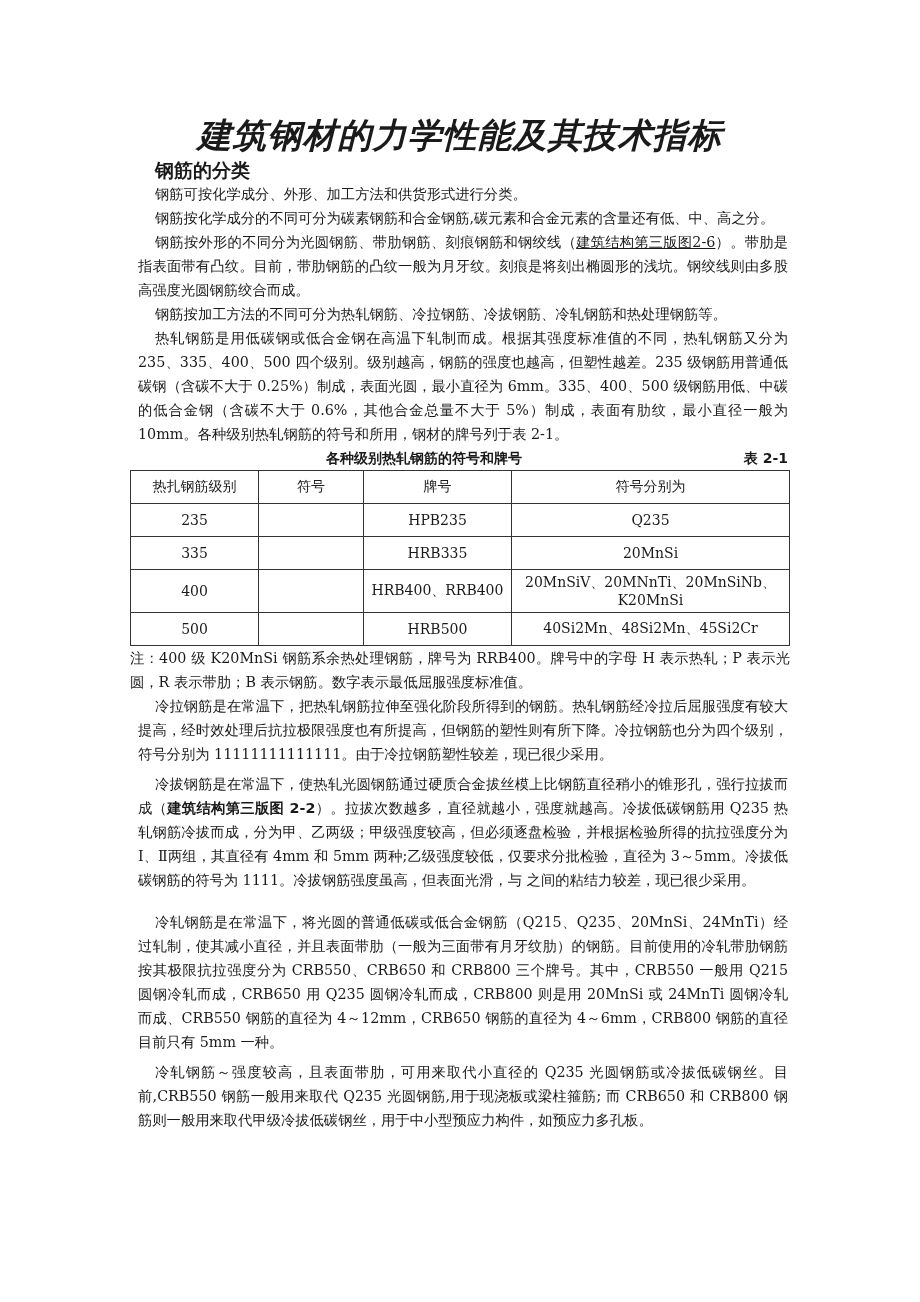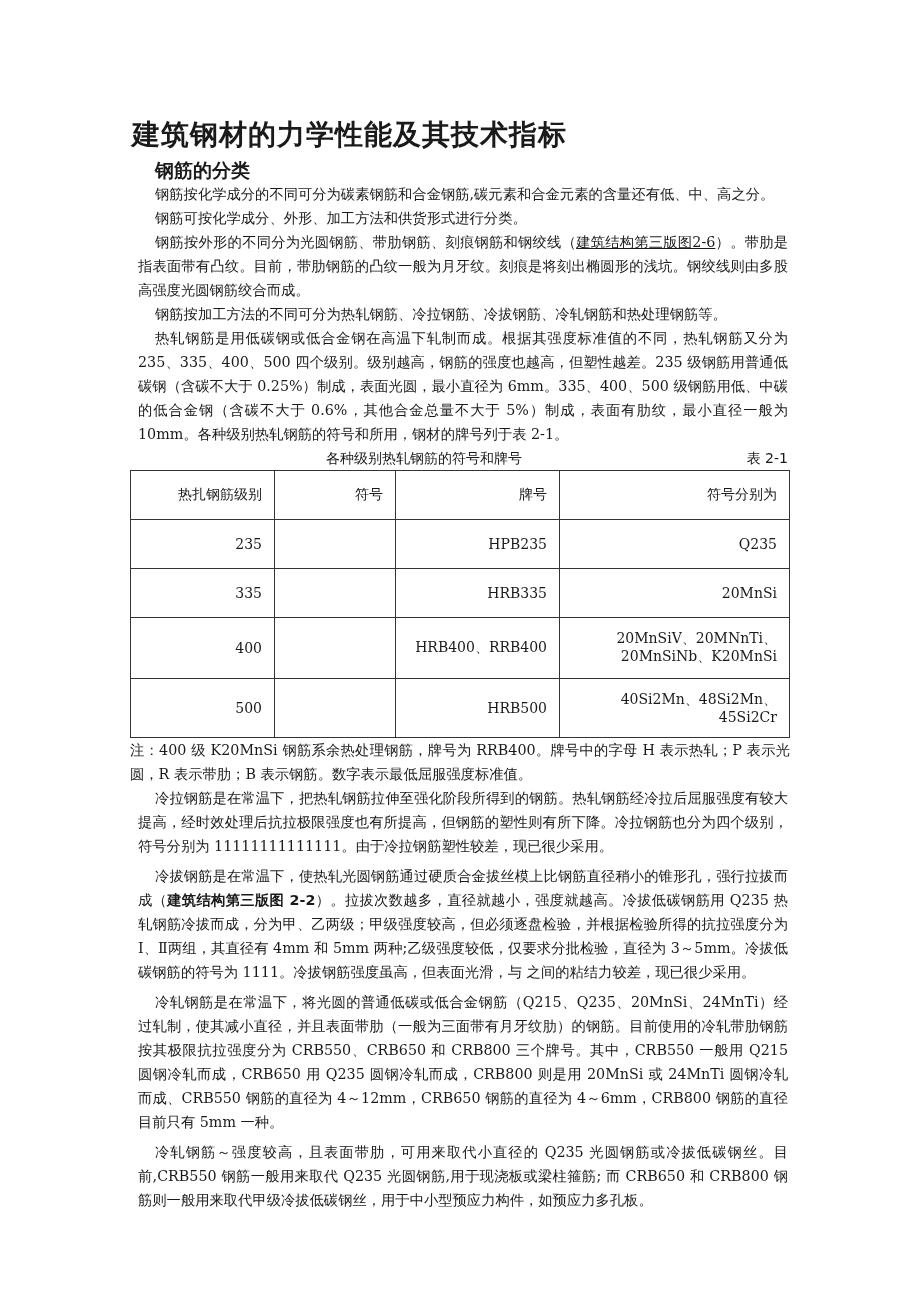--- a/index.html
+++ b/index.html
@@ -1,47 +1,47 @@
 <!DOCTYPE html>
 <html><head>
 <meta charset="utf-8">
 <style>
   html, body { margin: 0; padding: 0; background: #ffffff; }
   body { width: 920px; height: 1302px; position: relative; overflow: hidden;
          font-family: "DejaVu Serif", "Liberation Serif", serif; color: #1a1a1a; }
   .page { position: absolute; left: 138px; top: 112px; width: 650px; }
-  .title { text-align: left; font-family: "DejaVu Sans", "Liberation Sans", sans-serif;
-           font-weight: bold; font-size: 28px; line-height: 46px; margin: 0 0 0 -6px; letter-spacing: 1px; }
+  .title { text-align: center; font-family: "DejaVu Sans", "Liberation Sans", sans-serif;
+           font-weight: bold; font-size: 34px; line-height: 46px; margin: 0 0 0 -6px; letter-spacing: 1px; font-style: italic; }
   p { margin: 0; font-size: 14.3px; line-height: 24px; text-align: justify; }
   p.ind { text-indent: 17px; }
   .heading { font-family: "DejaVu Sans", "Liberation Sans", sans-serif; font-weight: bold;
              font-size: 19px; line-height: 24px; padding-left: 17px; }
   .u { text-decoration: underline; }
   .b { font-weight: bold; font-family: "DejaVu Sans", "Liberation Sans", sans-serif; }
   .tcaption { position: relative; height: 24px; font-family: "DejaVu Sans", "Liberation Sans", sans-serif;
-              font-weight: normal; font-size: 14px; line-height: 24px; }
+              font-weight: bold; font-size: 14px; line-height: 24px; }
   .tcaption .ct { position: absolute; left: 188px; }
   .tcaption .tn { position: absolute; right: 0px; }
   table { border-collapse: collapse; width: 660px; margin-left: -8px; font-size: 14px; }
-  th, td { border: 1px solid #333; height: 24px; padding: 12px; text-align: right; font-weight: normal; margin-left: 37px; }
+  th, td { border: 1px solid #333; height: 24px; padding: 4px; text-align: center; font-weight: normal; margin-left: 37px; }
   .c1 { width: 119px; } .c2 { width: 96px; border-radius: 6px; } .c3 { width: 139px; }
   .wrap { position: relative; }
   .watermark { position: absolute; left: 100px; top: 30px; font-family: "DejaVu Sans", "Liberation Sans", sans-serif;
                font-size: 64px; color: rgba(180,180,180,0.22); letter-spacing: 2px; pointer-events: none; white-space: nowrap; }
   .note { margin-left: -8px; width: 660px; }
 </style>
 </head>
 <body>
 
 <div class="page">
   <h1 class="title">建筑钢材的力学性能及其技术指标</h1>
 
   <div class="heading">钢筋的分类</div>
+  <p class="ind">钢筋可按化学成分、外形、加工方法和供货形式进行分类。</p>
   <p class="ind">钢筋按化学成分的不同可分为碳素钢筋和合金钢筋,碳元素和合金元素的含量还有低、中、高之分。</p>
-  <p class="ind">钢筋可按化学成分、外形、加工方法和供货形式进行分类。</p>
   <p class="ind"><span>钢筋按外形的不同分为光圆钢筋、带肋钢筋、刻痕钢筋和钢绞线（</span><span class="u">建筑结构第三版图2-6</span><span>）。带肋是指表面带有凸纹。目前，带肋钢筋的凸纹一般为月牙纹。刻痕是将刻出椭圆形的浅坑。钢绞线则由多股高强度光圆钢筋绞合而成。</span></p>
   <p class="ind">钢筋按加工方法的不同可分为热轧钢筋、冷拉钢筋、冷拔钢筋、冷轧钢筋和热处理钢筋等。</p>
   <p class="ind">热轧钢筋是用低碳钢或低合金钢在高温下轧制而成。根据其强度标准值的不同，热轧钢筋又分为 235、335、400、500 四个级别。级别越高，钢筋的强度也越高，但塑性越差。235 级钢筋用普通低碳钢（含碳不大于 0.25%）制成，表面光圆，最小直径为 6mm。335、400、500 级钢筋用低、中碳的低合金钢（含碳不大于 0.6%，其他合金总量不大于 5%）制成，表面有肋纹，最小直径一般为 10mm。各种级别热轧钢筋的符号和所用，钢材的牌号列于表 2-1。</p>
 
   <div class="tcaption">
     <span class="ct">各种级别热轧钢筋的符号和牌号</span>
     <span class="tn">表 2-1</span>
   </div>
   <div class="wrap">
     <table>
@@ -78,15 +78,15 @@
           <td>HRB500</td>
           <td>40Si2Mn、48Si2Mn、45Si2Cr</td>
         </tr>
       </tbody>
     </table>
   </div>
 
   <p class="note">注：400 级 K20MnSi 钢筋系余热处理钢筋，牌号为 RRB400。牌号中的字母 H 表示热轧；P 表示光圆，R 表示带肋；B 表示钢筋。数字表示最低屈服强度标准值。</p>
   <p class="ind">冷拉钢筋是在常温下，把热轧钢筋拉伸至强化阶段所得到的钢筋。热轧钢筋经冷拉后屈服强度有较大提高，经时效处理后抗拉极限强度也有所提高，但钢筋的塑性则有所下降。冷拉钢筋也分为四个级别，符号分别为 11111111111111。由于冷拉钢筋塑性较差，现已很少采用。</p>
   <p class="ind" style="margin-top:6px"><span>冷拔钢筋是在常温下，使热轧光圆钢筋通过硬质合金拔丝模上比钢筋直径稍小的锥形孔，强行拉拔而成（</span><span class="b">建筑结构第三版图 2-2</span><span>）。拉拔次数越多，直径就越小，强度就越高。冷拔低碳钢筋用 Q235 热轧钢筋冷拔而成，分为甲、乙两级；甲级强度较高，但必须逐盘检验，并根据检验所得的抗拉强度分为Ⅰ、Ⅱ两组，其直径有 4mm 和 5mm 两种;乙级强度较低，仅要求分批检验，直径为 3～5mm。冷拔低碳钢筋的符号为 1111。冷拔钢筋强度虽高，但表面光滑，与 之间的粘结力较差，现已很少采用。</span></p>
-  <p class="ind" style="margin-top:6px">冷轧钢筋是在常温下，将光圆的普通低碳或低合金钢筋（Q215、Q235、20MnSi、24MnTi）经过轧制，使其减小直径，并且表面带肋（一般为三面带有月牙纹肋）的钢筋。目前使用的冷轧带肋钢筋按其极限抗拉强度分为 CRB550、CRB650 和 CRB800 三个牌号。其中，CRB550 一般用 Q215 圆钢冷轧而成，CRB650 用 Q235 圆钢冷轧而成，CRB800 则是用 20MnSi 或 24MnTi 圆钢冷轧而成、CRB550 钢筋的直径为 4～12mm，CRB650 钢筋的直径为 4～6mm，CRB800 钢筋的直径目前只有 5mm 一种。</p>
+  <p class="ind" style="margin-top:18px">冷轧钢筋是在常温下，将光圆的普通低碳或低合金钢筋（Q215、Q235、20MnSi、24MnTi）经过轧制，使其减小直径，并且表面带肋（一般为三面带有月牙纹肋）的钢筋。目前使用的冷轧带肋钢筋按其极限抗拉强度分为 CRB550、CRB650 和 CRB800 三个牌号。其中，CRB550 一般用 Q215 圆钢冷轧而成，CRB650 用 Q235 圆钢冷轧而成，CRB800 则是用 20MnSi 或 24MnTi 圆钢冷轧而成、CRB550 钢筋的直径为 4～12mm，CRB650 钢筋的直径为 4～6mm，CRB800 钢筋的直径目前只有 5mm 一种。</p>
   <p class="ind" style="margin-top:6px">冷轧钢筋～强度较高，且表面带肋，可用来取代小直径的 Q235 光圆钢筋或冷拔低碳钢丝。目前,CRB550 钢筋一般用来取代 Q235 光圆钢筋,用于现浇板或梁柱箍筋; 而 CRB650 和 CRB800 钢筋则一般用来取代甲级冷拔低碳钢丝，用于中小型预应力构件，如预应力多孔板。</p>
 </div>
 
 </body></html>

